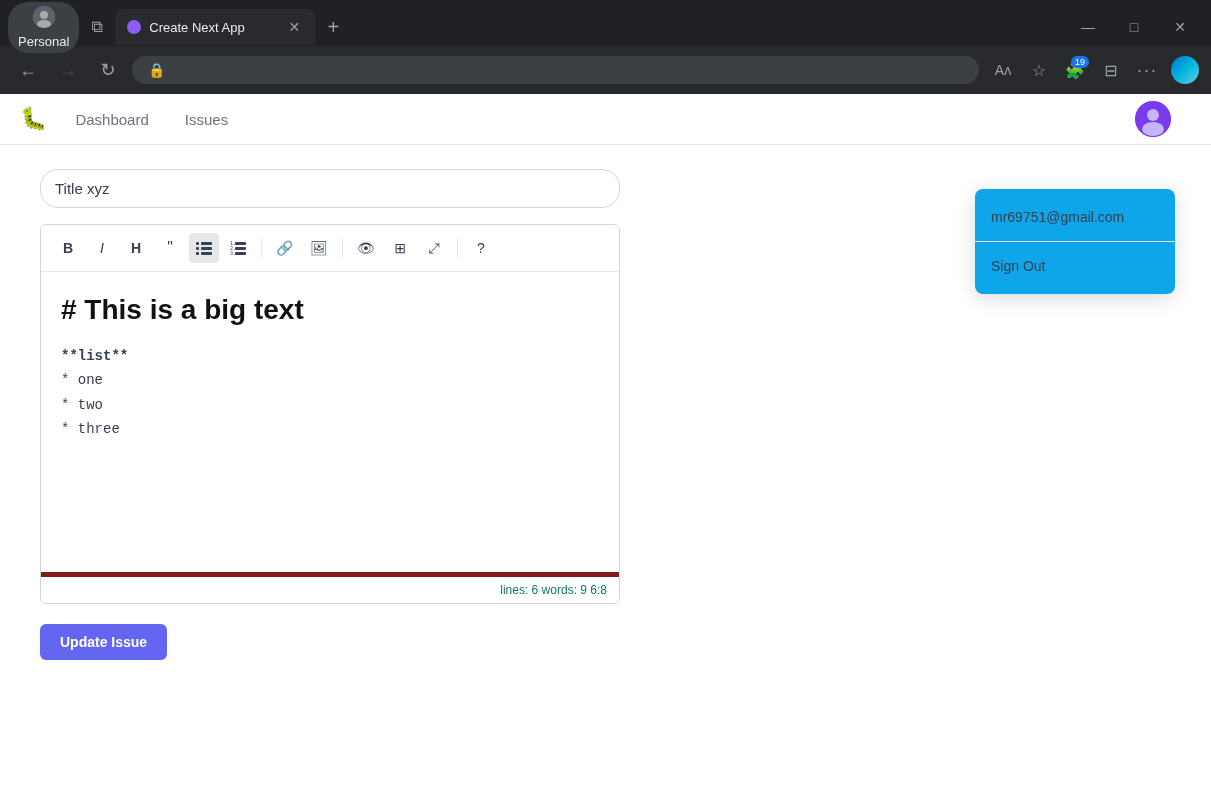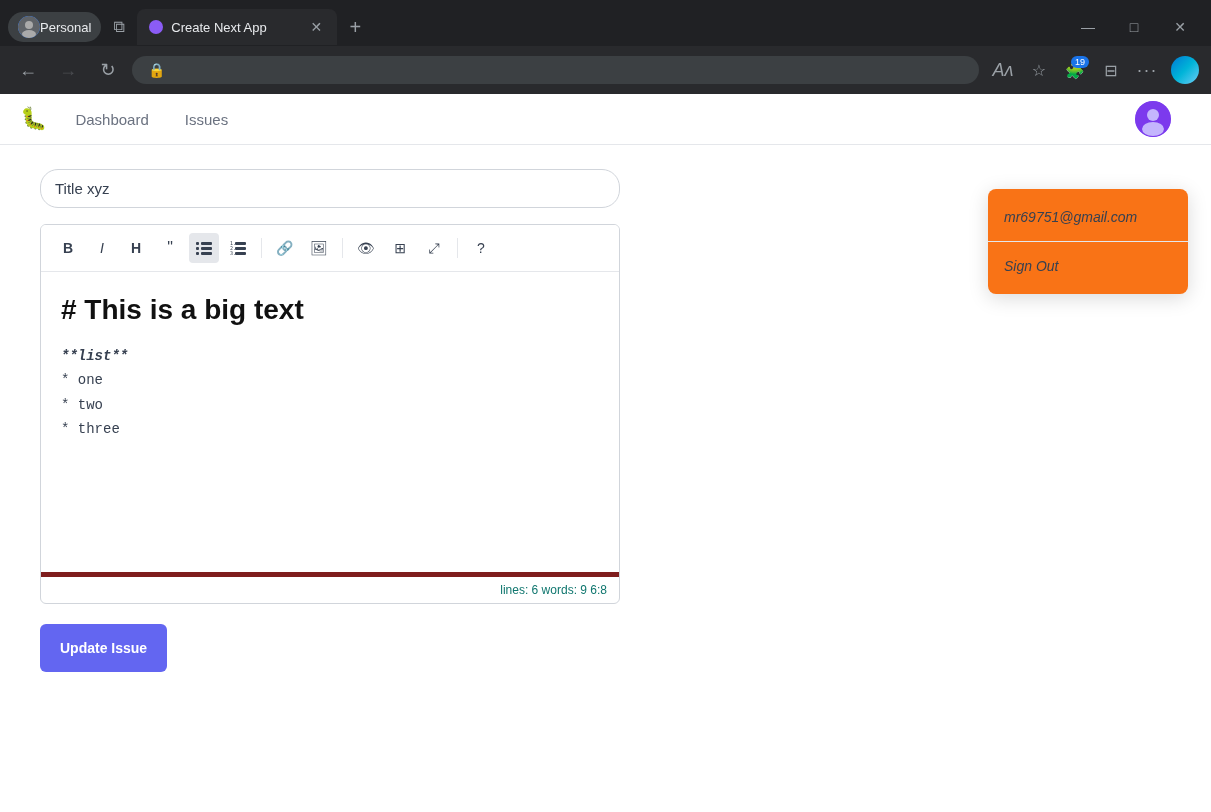--- a/index.html
+++ b/index.html
@@ -1,20 +1,20 @@
 <!DOCTYPE html>
 <html><head>
   <meta charset="utf-8">
   <style>
     * { box-sizing: border-box; margin: 0; padding: 0; }
     body { font-family: -apple-system, BlinkMacSystemFont, 'Segoe UI', sans-serif; background: #fff; width: 1211px; height: 812px; overflow: hidden; }
 
     
     .browser-chrome { background: #202124; width: 100%; }
-    .profile-tab { display: flex; align-items: center; background: #3c4043; border-radius: 20px; padding: 4px 10px; color: #e8eaed; font-size: 13px; cursor: pointer; }
+    .profile-tab { display: flex; align-items: center; gap: 6px; background: #3c4043; border-radius: 20px; padding: 4px 10px; color: #e8eaed; font-size: 13px; cursor: pointer; flex-direction: column; }
     .profile-avatar-small { width: 22px; height: 22px; border-radius: 50%; background: #4285f4; display: flex; align-items: center; justify-content: center; font-size: 10px; color: white; overflow: hidden; }
     .tab-duplicate { width: 28px; height: 28px; display: flex; align-items: center; justify-content: center; color: #9aa0a6; cursor: pointer; }
     .tab { display: flex; align-items: center; gap: 8px; background: #35363a; border-radius: 8px 8px 0 0; padding: 0 12px; height: 36px; color: #e8eaed; font-size: 13px; min-width: 200px; max-width: 260px; position: relative; }
     .tab.active { background: #292a2d; }
     .tab-title { flex: 1; white-space: nowrap; overflow: hidden; text-overflow: ellipsis; }
     .tab-close { width: 18px; height: 18px; display: flex; align-items: center; justify-content: center; border-radius: 50%; color: #9aa0a6; cursor: pointer; font-size: 14px; }
     .tab-new { width: 28px; height: 28px; display: flex; align-items: center; justify-content: center; color: #9aa0a6; cursor: pointer; font-size: 20px; border-radius: 50%; }
 
     .address-bar { display: flex; align-items: center; background: #292a2d; padding: 6px 12px; gap: 8px; height: 48px; }
     .nav-btn { width: 32px; height: 32px; display: flex; align-items: center; justify-content: center; color: #9aa0a6; cursor: pointer; border-radius: 50%; font-size: 18px; }
@@ -29,44 +29,44 @@
 
     
     .page { background: #fff; min-height: 716px; }
 
     
     .nav { display: flex; align-items: center; padding: 12px 20px; border-bottom: 1px solid #e5e7eb; gap: 20px; position: relative; }
     .nav-link { color: #6b7280; font-size: 15px; text-decoration: none; cursor: pointer; padding: 4px 8px; }
     .nav-avatar { width: 36px; height: 36px; border-radius: 50%; background: #8b5cf6; position: absolute; right: 20px; top: 50%; transform: translateY(-50%); overflow: hidden; cursor: pointer; display: flex; align-items: center; justify-content: center; }
 
     
-    .dropdown { position: absolute; right: 3px; top: 70px; background: #f97316; border-radius: 8px; box-shadow: 0 4px 20px rgba(0,0,0,0.15); padding: 12px 0; min-width: 200px; z-index: 100; font-style: italic; }
+    .dropdown { position: absolute; right: 16px; top: 70px; background: #0ea5e9; border-radius: 8px; box-shadow: 0 4px 20px rgba(0,0,0,0.15); padding: 12px 0; min-width: 200px; z-index: 100; }
     .dropdown-email { padding: 8px 16px; color: #374151; font-size: 14px; }
     .dropdown-divider { height: 1px; background: #e5e7eb; margin: 8px 0; }
     .dropdown-item { padding: 8px 16px; color: #374151; font-size: 14px; cursor: pointer; }
 
     
     .main { padding: 24px 40px; }
     .title-input { width: 580px; border: 1px solid #d1d5db; border-radius: 18px; padding: 10px 14px; font-size: 15px; color: #374151; outline: none; margin-bottom: 16px; display: block; }
 
     
     .editor-container { width: 580px; border: 1px solid #d1d5db; border-radius: 6px; overflow: hidden; }
     .editor-toolbar { display: flex; align-items: center; padding: 8px 12px; border-bottom: 1px solid #e5e7eb; gap: 4px; background: #fff; flex-wrap: wrap; }
     .toolbar-btn { width: 30px; height: 30px; display: flex; align-items: center; justify-content: center; border-radius: 4px; cursor: pointer; color: #374151; font-size: 14px; border: none; background: none; }
     .toolbar-btn.active { background: #e5e7eb; }
     .toolbar-separator { width: 1px; height: 20px; background: #e5e7eb; margin: 0 4px; }
     .editor-body { padding: 16px 20px; min-height: 300px; font-size: 14px; color: #374151; font-family: 'Courier New', monospace; line-height: 1.6; }
     .editor-big-heading { font-size: 28px; font-weight: 900; color: #111; margin-bottom: 12px; font-family: -apple-system, BlinkMacSystemFont, 'Segoe UI', sans-serif; }
     .editor-content-line { margin-bottom: 2px; }
-    .editor-bold { font-weight: bold; font-style: italic; }
+    .editor-bold { font-weight: bold; }
 
     .editor-footer { padding: 6px 12px; text-align: right; color: #0f766e; font-size: 12px; border-top: 5px solid #7f1d1d; }
 
     
-    .update-btn { margin-top: 20px; background: #6366f1; color: white; border: none; border-radius: 6px; padding: 16px 20px; font-size: 14px; font-weight: 600; cursor: pointer; }
+    .update-btn { margin-top: 20px; background: #6366f1; color: white; border: none; border-radius: 6px; padding: 10px 20px; font-size: 14px; font-weight: 600; cursor: pointer; }
 
     
     .tab-icon-circle { width: 14px; height: 14px; border-radius: 50%; background: #8b5cf6; display: flex; align-items: center; justify-content: center; }
   </style>
 </head>
 <body>
 
 <div class="browser-chrome">
 
   <div style="display:flex; align-items:center; background:#202124; padding:8px 8px 0 8px; height:46px; gap:4px;">
@@ -102,21 +102,21 @@
   </div>
 
   <div class="address-bar">
     <div class="nav-btn">←</div>
     <div class="nav-btn" style="color:#4a4c50;">→</div>
     <div class="nav-btn">↻</div>
     <div class="url-bar">
       <span class="url-lock">🔒</span>
     </div>
     <div class="browser-actions">
-      <div class="browser-action-btn" style="font-size:18px; color:#9aa0a6;font-style:italic;">Aʌ</div>
+      <div class="browser-action-btn" style="font-size:14px; color:#9aa0a6;">Aʌ</div>
       <div class="browser-action-btn" style="font-size:16px;">☆</div>
       <div class="browser-action-btn" style="font-size:16px; position:relative;">
         🧩
         <span class="badge">19</span>
       </div>
       <div class="browser-action-btn" style="font-size:16px;">⊟</div>
       <div class="browser-action-btn" style="font-size:18px; letter-spacing:1px;">···</div>
       <div style="width:28px; height:28px; background: linear-gradient(135deg, #0078d4 0%, #00b4d8 50%, #6ecdf6 100%); border-radius:50%; margin-left:4px;"></div>
     </div>
   </div>

